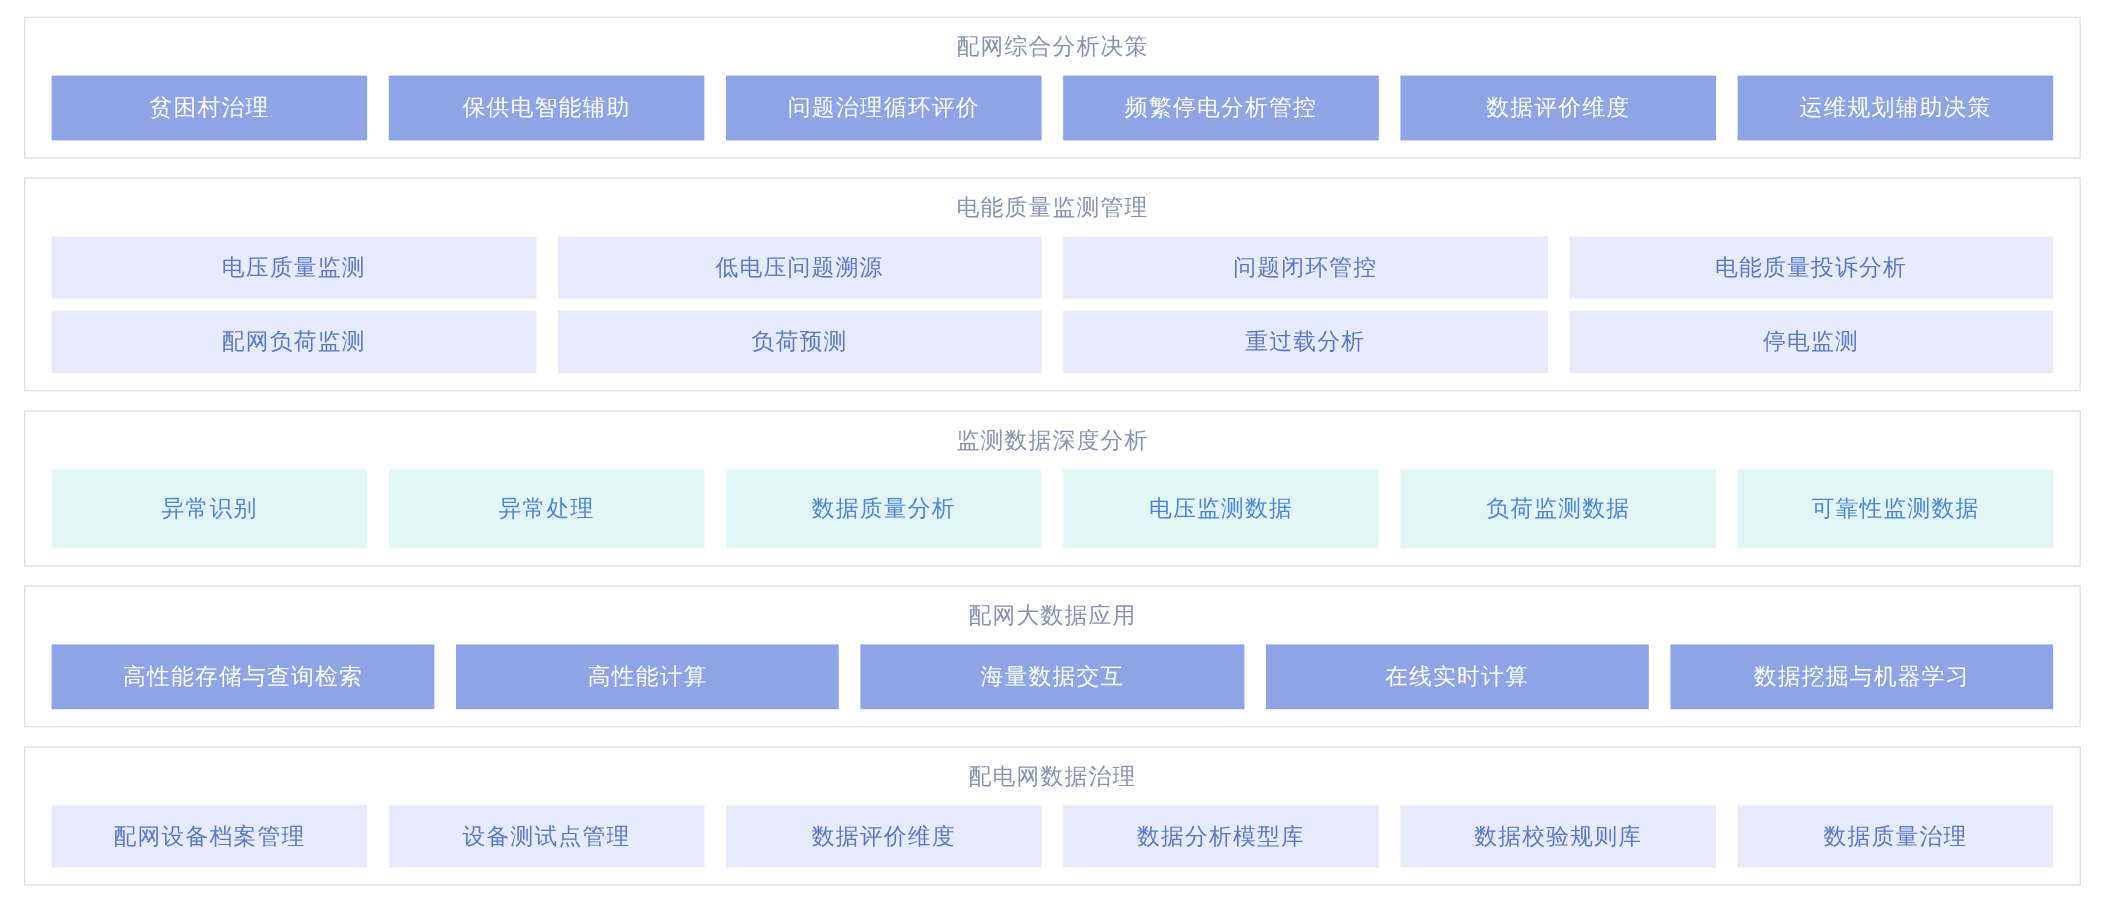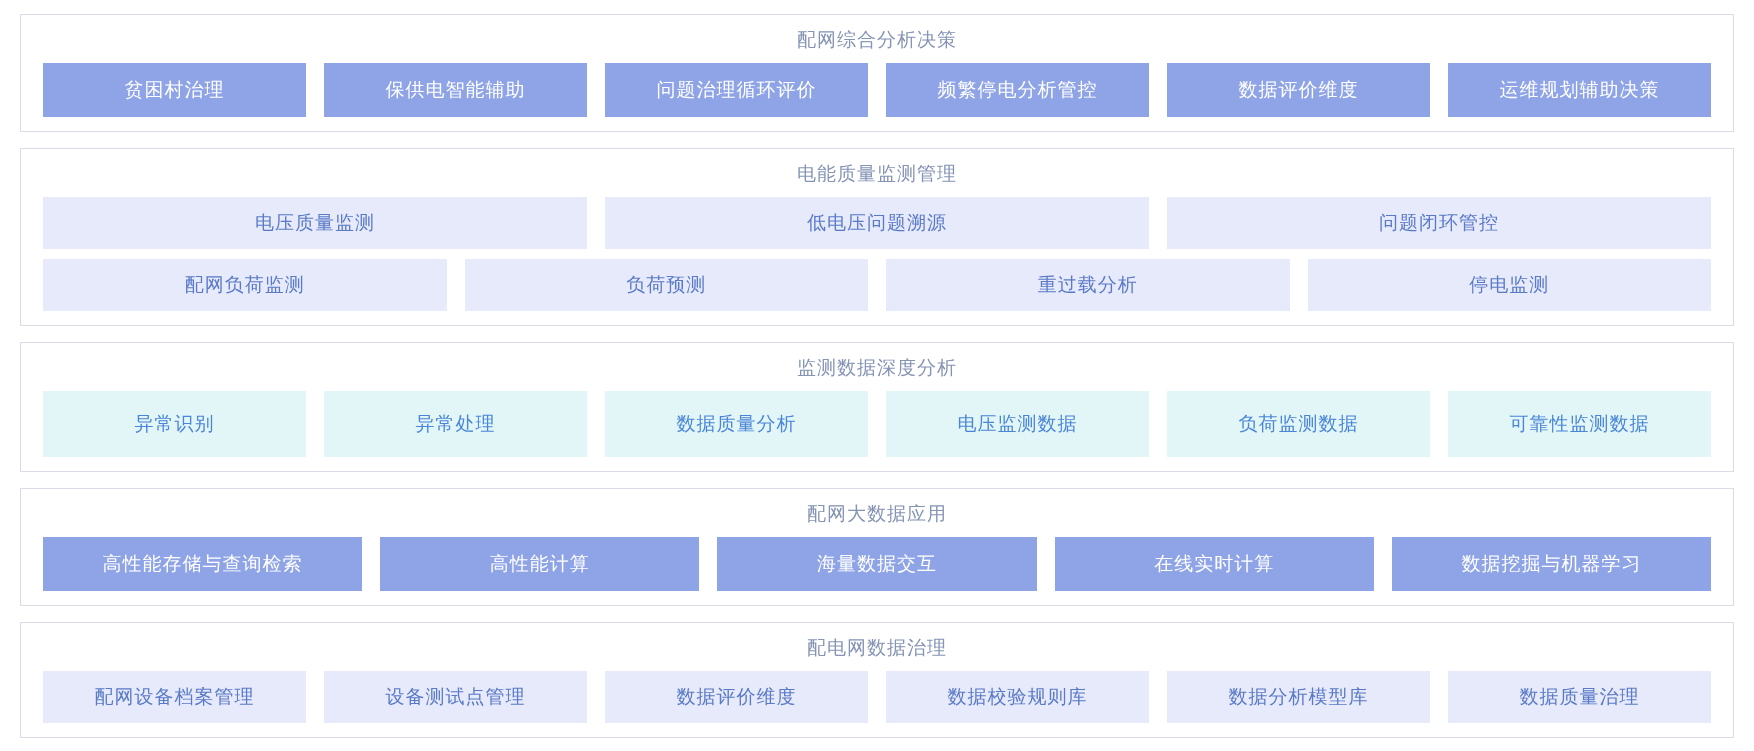--- a/index.html
+++ b/index.html
@@ -78,20 +78,21 @@
         <div class="tile tile-solid">数据评价维度</div>
         <div class="tile tile-solid">运维规划辅助决策</div>
       </div>
     </section>
     <section class="panel">
       <h2 class="panel-title">电能质量监测管理</h2>
       <div class="tile-row">
         <div class="tile tile-lavender">电压质量监测</div>
         <div class="tile tile-lavender">低电压问题溯源</div>
         <div class="tile tile-lavender">问题闭环管控</div>
+        <div class="tile tile-lavender">电能质量投诉分析</div>
       </div>
       <div class="tile-row">
         <div class="tile tile-lavender">配网负荷监测</div>
         <div class="tile tile-lavender">负荷预测</div>
         <div class="tile tile-lavender">重过载分析</div>
         <div class="tile tile-lavender">停电监测</div>
       </div>
     </section>
     <section class="panel">
       <h2 class="panel-title">监测数据深度分析</h2>
@@ -113,18 +114,18 @@
         <div class="tile tile-solid">在线实时计算</div>
         <div class="tile tile-solid">数据挖掘与机器学习</div>
       </div>
     </section>
     <section class="panel">
       <h2 class="panel-title">配电网数据治理</h2>
       <div class="tile-row">
         <div class="tile tile-lavender">配网设备档案管理</div>
         <div class="tile tile-lavender">设备测试点管理</div>
         <div class="tile tile-lavender">数据评价维度</div>
+        <div class="tile tile-lavender">数据分析模型库</div>
         <div class="tile tile-lavender">数据校验规则库</div>
-        <div class="tile tile-lavender">数据分析模型库</div>
         <div class="tile tile-lavender">数据质量治理</div>
       </div>
     </section>
   </main>
 
 </body></html>

